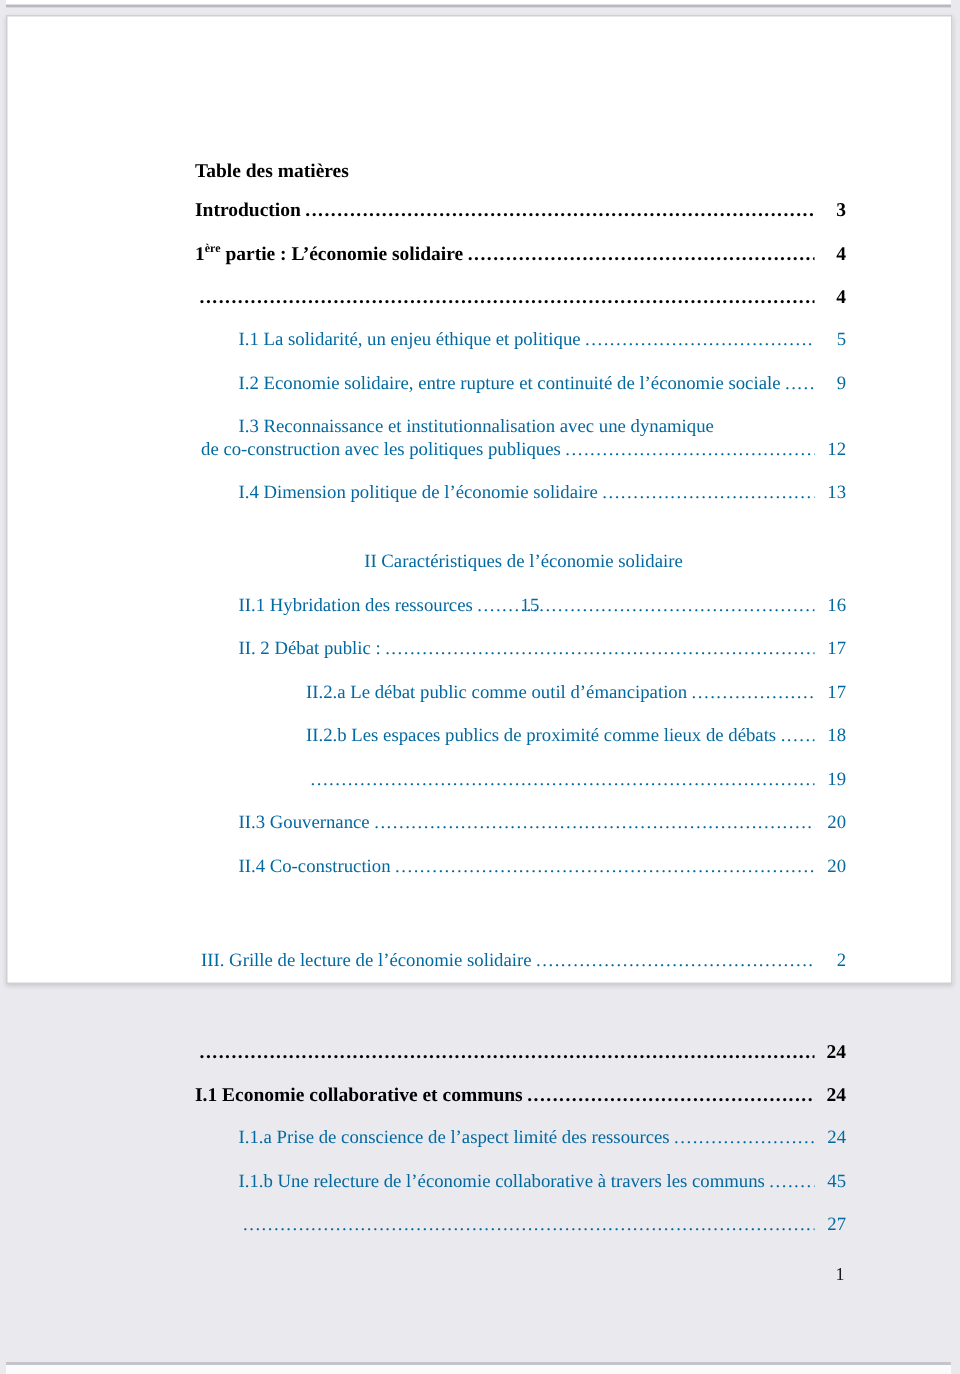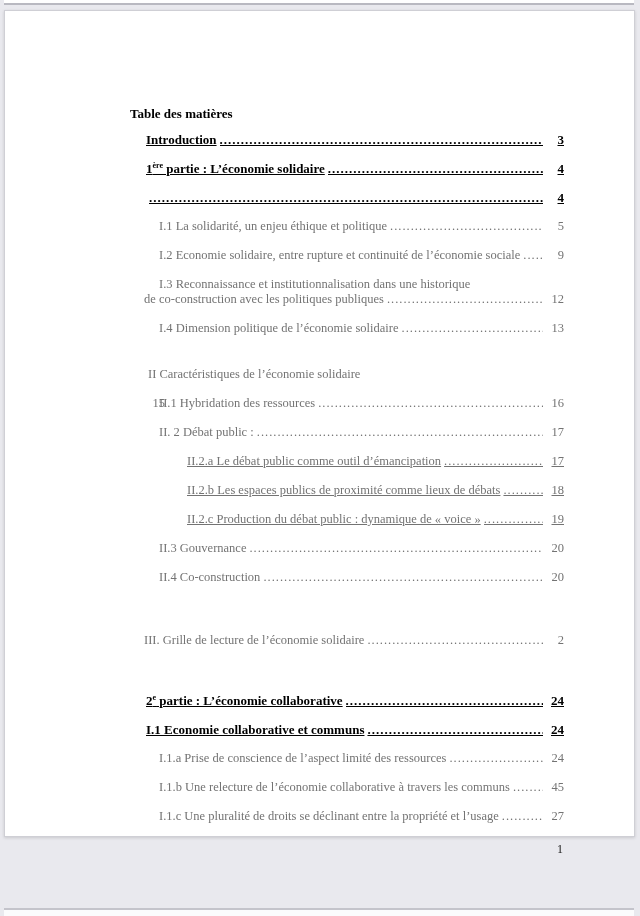--- a/index.html
+++ b/index.html
@@ -21,21 +21,21 @@
     width: 630px;
     height: 3px;
     background: #ffffff;
     border-bottom: 2px solid #b9b9c1;
   }
   .doc-page {
     position: absolute;
     left: 4px;
     top: 10px;
     width: 631px;
-    height: 827px;
+    height: 646px;
     background: #ffffff;
     border: 1px solid #cfcfd5;
     box-shadow: 0 1px 3px rgba(0,0,0,0.14);
     box-sizing: border-box;
   }
   .next-page-edge {
     position: absolute;
     left: 4px;
     top: 908px;
     width: 630px;
@@ -54,31 +54,31 @@
     font-weight: bold;
     color: #000000;
     line-height: 22px;
   }
   .row {
     display: flex;
     align-items: baseline;
     line-height: 29px;
     height: 29px;
     font-size: 12.5px;
-    color: #737373;
+    color: #0369a1;
   }
   .b {
     font-weight: bold;
     color: #000000;
     font-size: 13px;
   }
-  .i0 { margin-left: 16px; text-decoration: underline; }
-  .i1 { margin-left: 14px; }
+  .i0 { margin-left: 0; }
+  .i1 { margin-left: 4px; align-items: center; }
   .i2 { margin-left: 29px; }
-  .i3 { margin-left: 57px; text-decoration: underline; }
+  .i3 { margin-left: 74px; }
   .cont { margin-top: -14px; }
   .gap1 { margin-top: 17px; flex-direction: column; }
   .gap2 { margin-top: 34px; }
   .gap3 { margin-top: 31px; }
   .t { white-space: nowrap; }
   .dots {
     flex: 1;
     overflow: hidden;
     white-space: nowrap;
     margin-left: 3px;
@@ -139,21 +139,21 @@
       <span class="pg">5</span>
     </div>
 
     <div class="row i2">
       <span class="t">I.2 Economie solidaire, entre rupture et continuité de l’économie sociale</span>
       <span class="dots"></span>
       <span class="pg">9</span>
     </div>
 
     <div class="row i2">
-      <span class="t">I.3 Reconnaissance et institutionnalisation dans une historique</span>
+      <span class="t">I.3 Reconnaissance et institutionnalisation avec une dynamique</span>
     </div>
 
     <div class="row i1 cont">
       <span class="t">de co-construction avec les politiques publiques</span>
       <span class="dots"></span>
       <span class="pg">12</span>
     </div>
 
     <div class="row i2">
       <span class="t">I.4 Dimension politique de l’économie solidaire</span>
@@ -185,21 +185,20 @@
       <span class="pg">17</span>
     </div>
 
     <div class="row i3">
       <span class="t">II.2.b Les espaces publics de proximité comme lieux de débats</span>
       <span class="dots"></span>
       <span class="pg">18</span>
     </div>
 
     <div class="row i3">
-      <span class="t">II.2.c Production du débat public : dynamique de « voice »</span>
       <span class="dots"></span>
       <span class="pg">19</span>
     </div>
 
     <div class="row i2">
       <span class="t">II.3 Gouvernance</span>
       <span class="dots"></span>
       <span class="pg">20</span>
     </div>
 
@@ -209,21 +208,20 @@
       <span class="pg">20</span>
     </div>
 
     <div class="row i1 gap2">
       <span class="t">III. Grille de lecture de l’économie solidaire</span>
       <span class="dots"></span>
       <span class="pg">2</span>
     </div>
 
     <div class="row b i0 gap3">
-      <span class="t"><span>2</span><sup>e</sup><span> partie : L’économie collaborative</span></span>
       <span class="dots"></span>
       <span class="pg">24</span>
     </div>
 
     <div class="row b i0">
       <span class="t">I.1 Economie collaborative et communs</span>
       <span class="dots"></span>
       <span class="pg">24</span>
     </div>
 
@@ -233,21 +231,20 @@
       <span class="pg">24</span>
     </div>
 
     <div class="row i2">
       <span class="t">I.1.b Une relecture de l’économie collaborative à travers les communs</span>
       <span class="dots"></span>
       <span class="pg">45</span>
     </div>
 
     <div class="row i2">
-      <span class="t">I.1.c Une pluralité de droits se déclinant entre la propriété et l’usage</span>
       <span class="dots"></span>
       <span class="pg">27</span>
     </div>
 
   </div>
 
   <div class="footer-num">1</div>
 </div>
 
 <div class="next-page-edge"></div>

